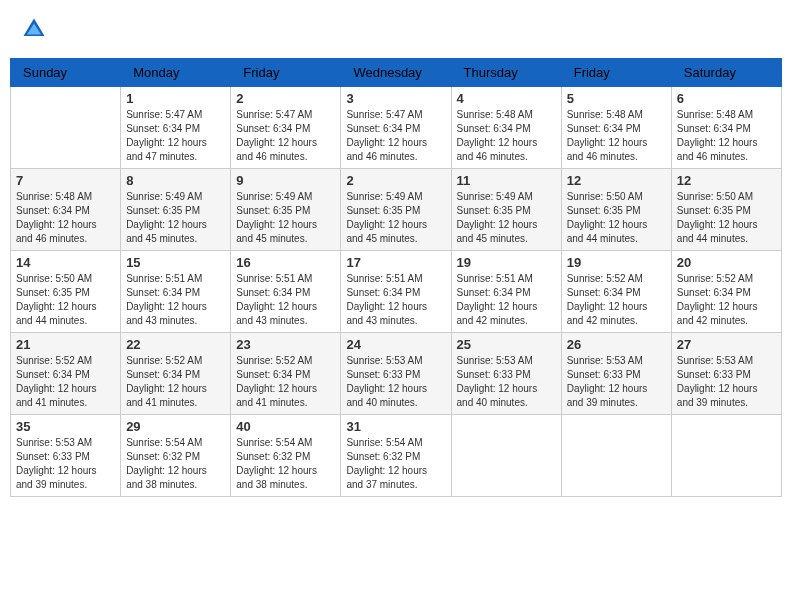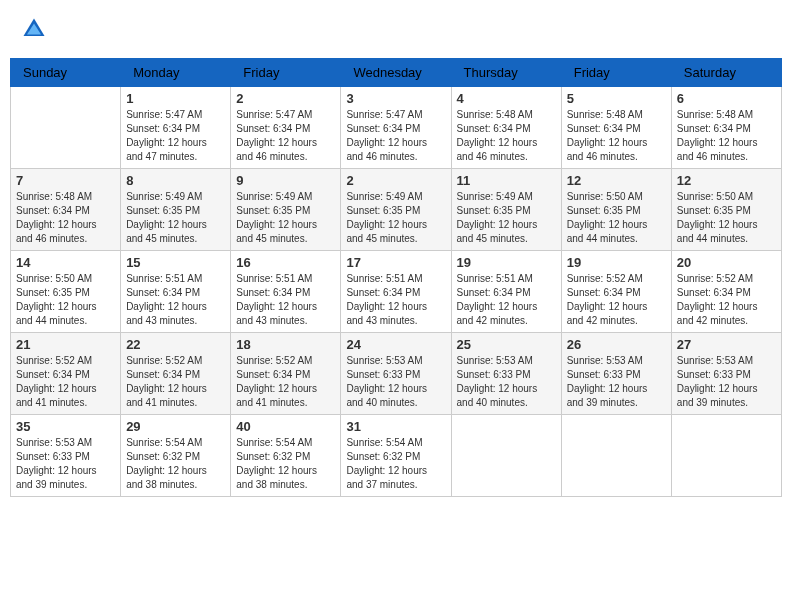--- a/index.html
+++ b/index.html
@@ -220,21 +220,21 @@
       <tr>
         <td>
           <span class="day-number">21</span>
           <div class="day-info">Sunrise: 5:52 AM<br>Sunset: 6:34 PM<br>Daylight: 12 hours<br>and 41 minutes.</div>
         </td>
         <td>
           <span class="day-number">22</span>
           <div class="day-info">Sunrise: 5:52 AM<br>Sunset: 6:34 PM<br>Daylight: 12 hours<br>and 41 minutes.</div>
         </td>
         <td>
-          <span class="day-number">18</span>
+          <span class="day-number">23</span>
           <div class="day-info">Sunrise: 5:52 AM<br>Sunset: 6:34 PM<br>Daylight: 12 hours<br>and 41 minutes.</div>
         </td>
         <td>
           <span class="day-number">24</span>
           <div class="day-info">Sunrise: 5:53 AM<br>Sunset: 6:33 PM<br>Daylight: 12 hours<br>and 40 minutes.</div>
         </td>
         <td>
           <span class="day-number">25</span>
           <div class="day-info">Sunrise: 5:53 AM<br>Sunset: 6:33 PM<br>Daylight: 12 hours<br>and 40 minutes.</div>
         </td>

